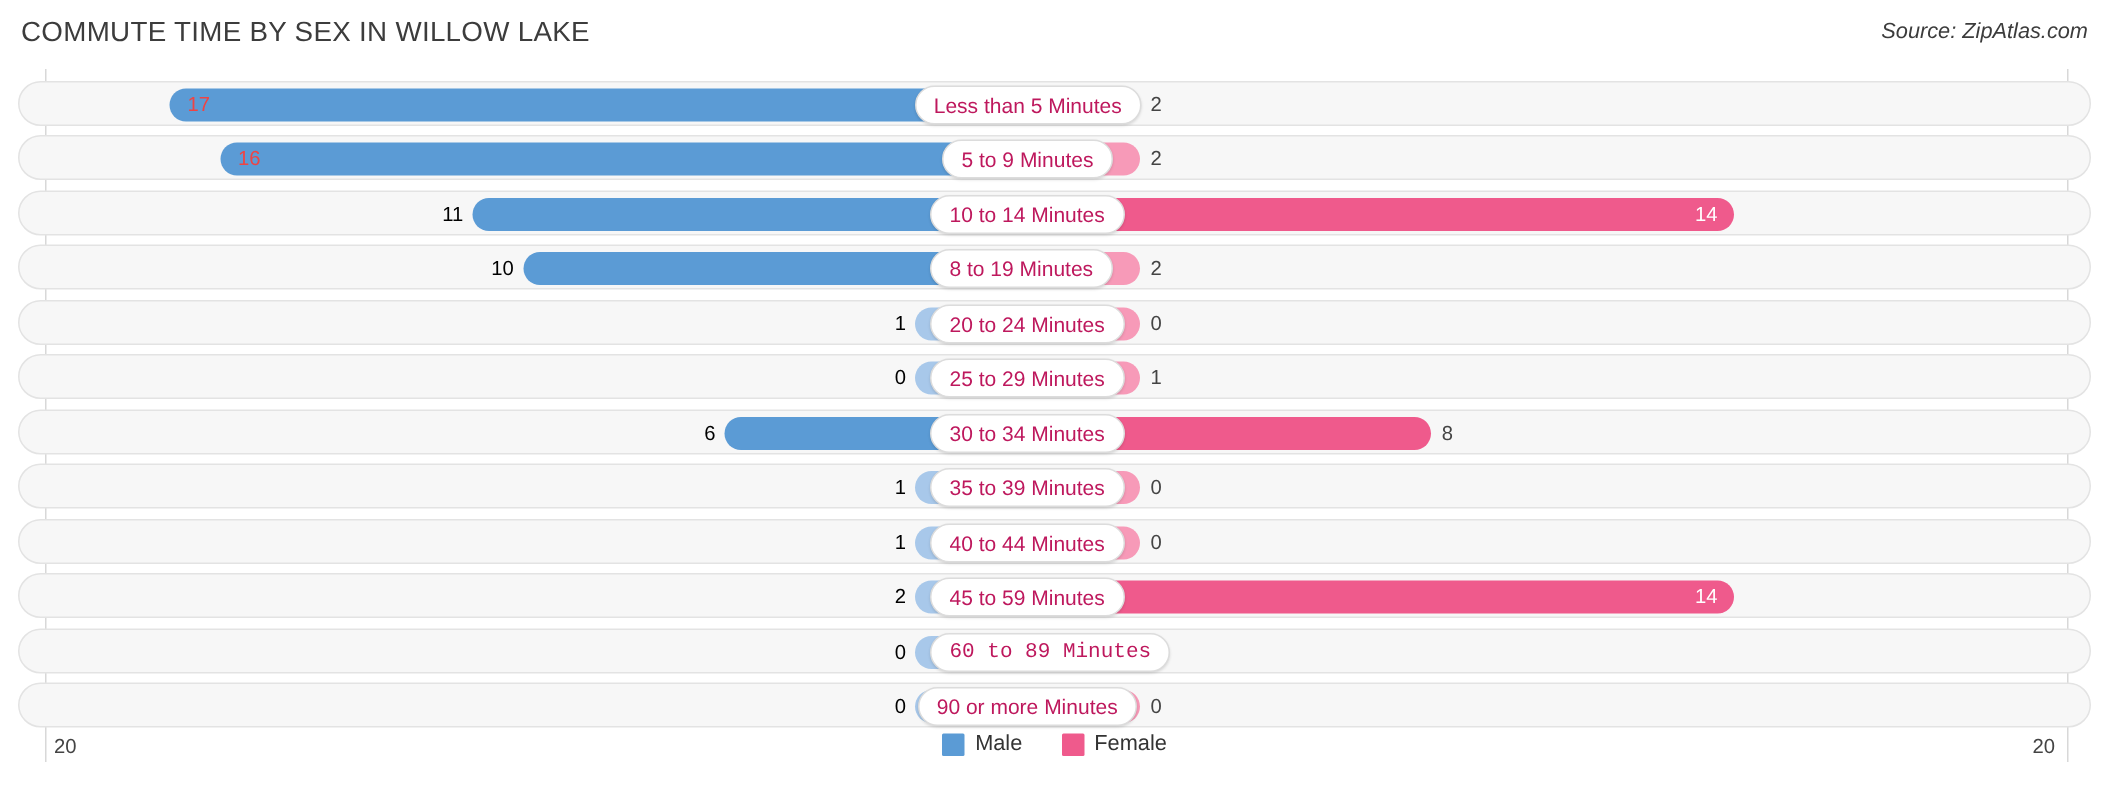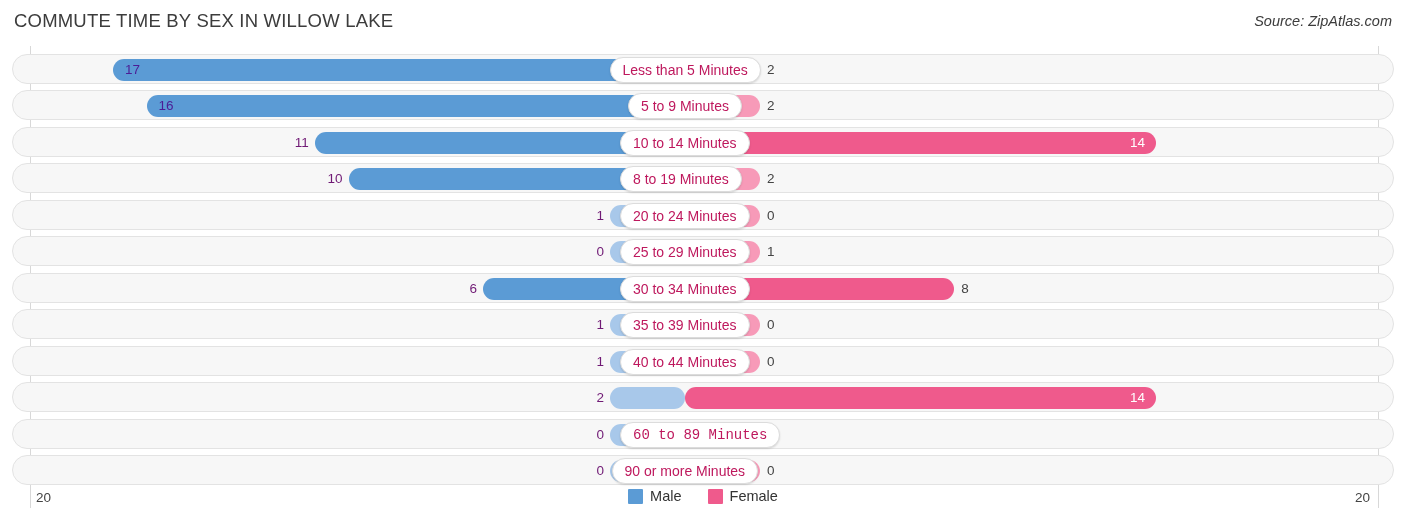--- a/index.html
+++ b/index.html
@@ -43,23 +43,23 @@
     position:absolute;height:22px;top:4px;
     border-radius:11px;
   }
   .bar.male{}
   .bar.female{}
 
   .val{
     position:absolute;top:4px;height:22px;line-height:22px;
     font-size:13.5px;white-space:nowrap;
   }
-  .val.out-left{color:#701a75;text-align:right;}
+  .val.out-left{color:#000000;text-align:right;}
   .val.out-right{color:#444;text-align:left;}
-  .val.in-left{color:#4c1d95;text-align:center;}
+  .val.in-left{color:#ef4444;text-align:center;}
   .val.in-right{color:#ffffff;text-align:right;}
 
   .catlabel{
     position:absolute;top:2px;height:26px;line-height:25px;
     background:#ffffff;border:1px solid #dcdcdc;border-radius:13px;
     font-size:14px;color:#be185d;text-align:center;white-space:nowrap;
     box-shadow:0 1px 2px rgba(0,0,0,.13);
     box-sizing:border-box;
     padding:0 12px;
   }
@@ -151,20 +151,21 @@
         <div class="bar female" style="left: 672px; width: 75px; background: rgb(247, 154, 184);"></div>
         <div class="val out-left" style="left: 551px; width: 40px;">1</div>
         <div class="val out-right" style="left: 754px;">0</div>
         <div class="catlabel" style="left: 607px;">40 to 44 Minutes</div>
       </div>
       <div class="row" style="top: 330.05px;">
         <div class="bar male" style="left: 597px; width: 75px; background: rgb(168, 200, 234);"></div>
         <div class="bar female" style="left: 672px; width: 471.1px; background: rgb(239, 90, 140);"></div>
         <div class="val out-left" style="left: 551px; width: 40px;">2</div>
         <div class="val in-right" style="left: 1092.1px; width: 40px;">14</div>
+        <div class="catlabel" style="left: 607px;">45 to 59 Minutes</div>
       </div>
       <div class="row" style="top: 366.5px;">
         <div class="bar male" style="left: 597px; width: 75px; background: rgb(168, 200, 234);"></div>
         <div class="bar female" style="left: 672px; width: 75px; background: rgb(247, 154, 184);"></div>
         <div class="val out-left" style="left: 551px; width: 40px;">0</div>
         <div class="val out-right" style="left: 754px;">1</div>
         <div class="catlabel" style="left: 607px; font-family: Liberation Mono, monospace;">60 to 89 Minutes</div>
       </div>
       <div class="row" style="top: 402.95px;">
         <div class="bar male" style="left: 597px; width: 75px; background: rgb(168, 200, 234);"></div>

